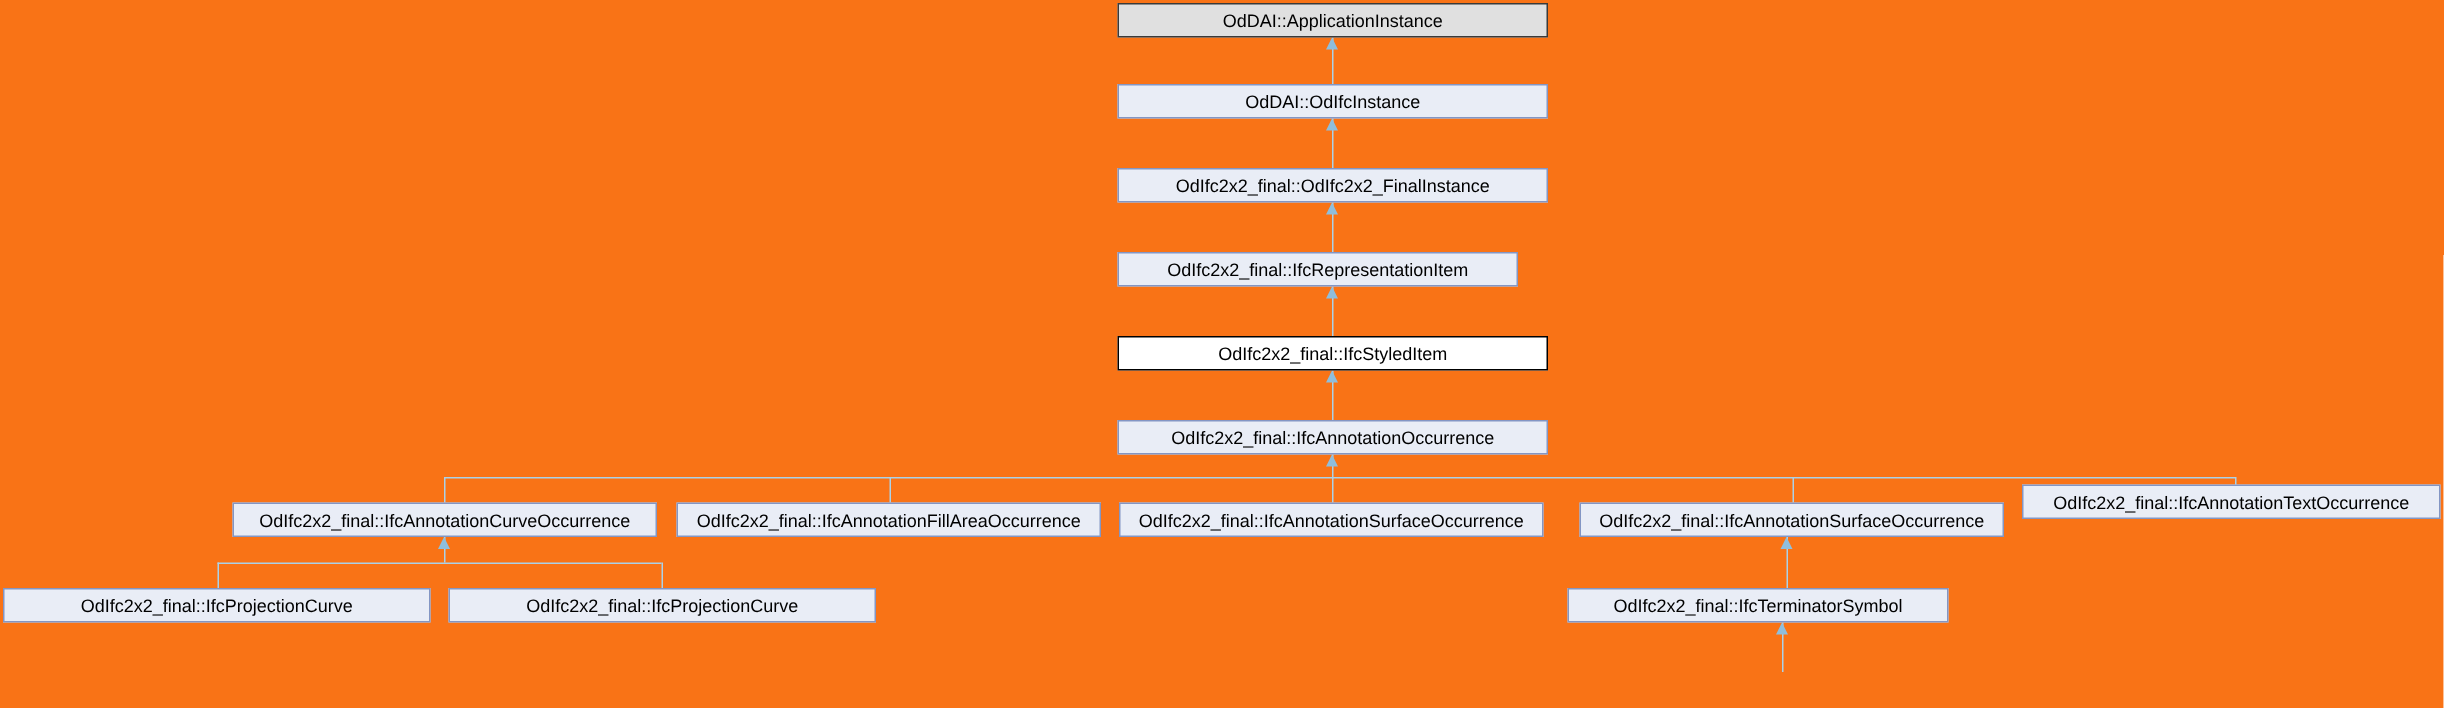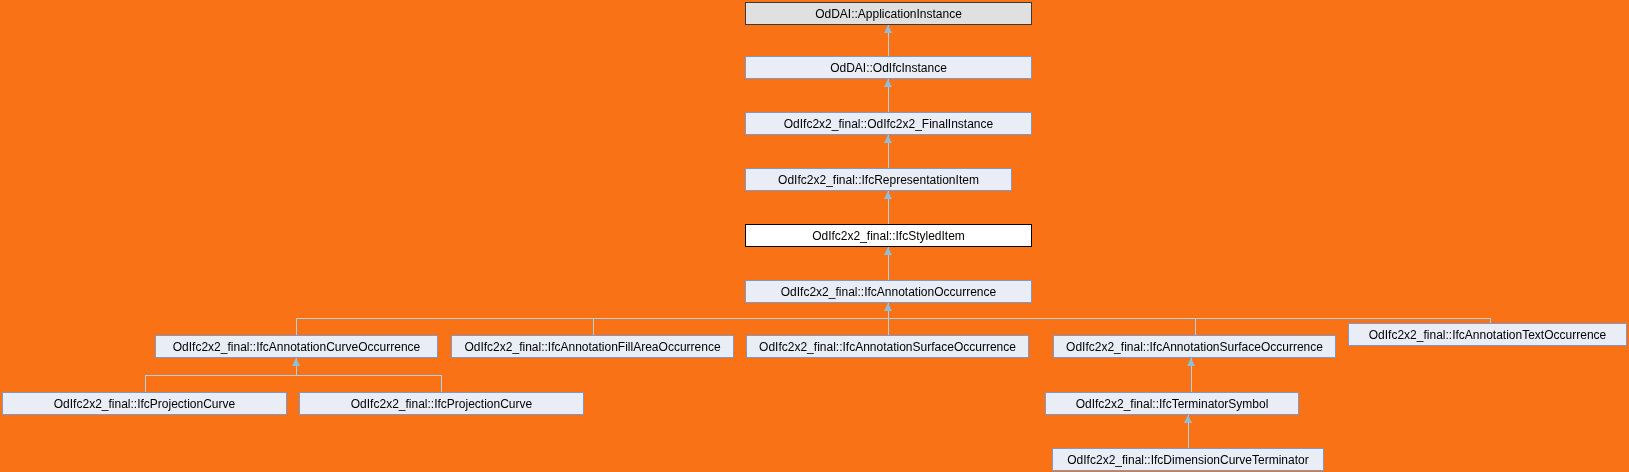--- a/index.html
+++ b/index.html
@@ -118,15 +118,14 @@
   <div class="node n-normal" style="left:1053px; top:335px; width:283px;">OdIfc2x2_final::IfcAnnotationSurfaceOccurrence</div>
 
   <div class="node n-normal" style="left:1348px; top:323px; width:279px;">OdIfc2x2_final::IfcAnnotationTextOccurrence</div>
 
   <div class="node n-normal" style="left:2px; top:392px; width:285px;">OdIfc2x2_final::IfcProjectionCurve</div>
 
   <div class="node n-normal" style="left:299px; top:392px; width:285px;">OdIfc2x2_final::IfcProjectionCurve</div>
 
   <div class="node n-normal" style="left:1045px; top:392px; width:254px;">OdIfc2x2_final::IfcTerminatorSymbol</div>
 
-  <div class="node n-normal" style="left:1052px; top:448px; width:272px;">OdIfc2x2_final::IfcDimensionCurveTerminator</div>
 
 </div>
 
 </body></html>

